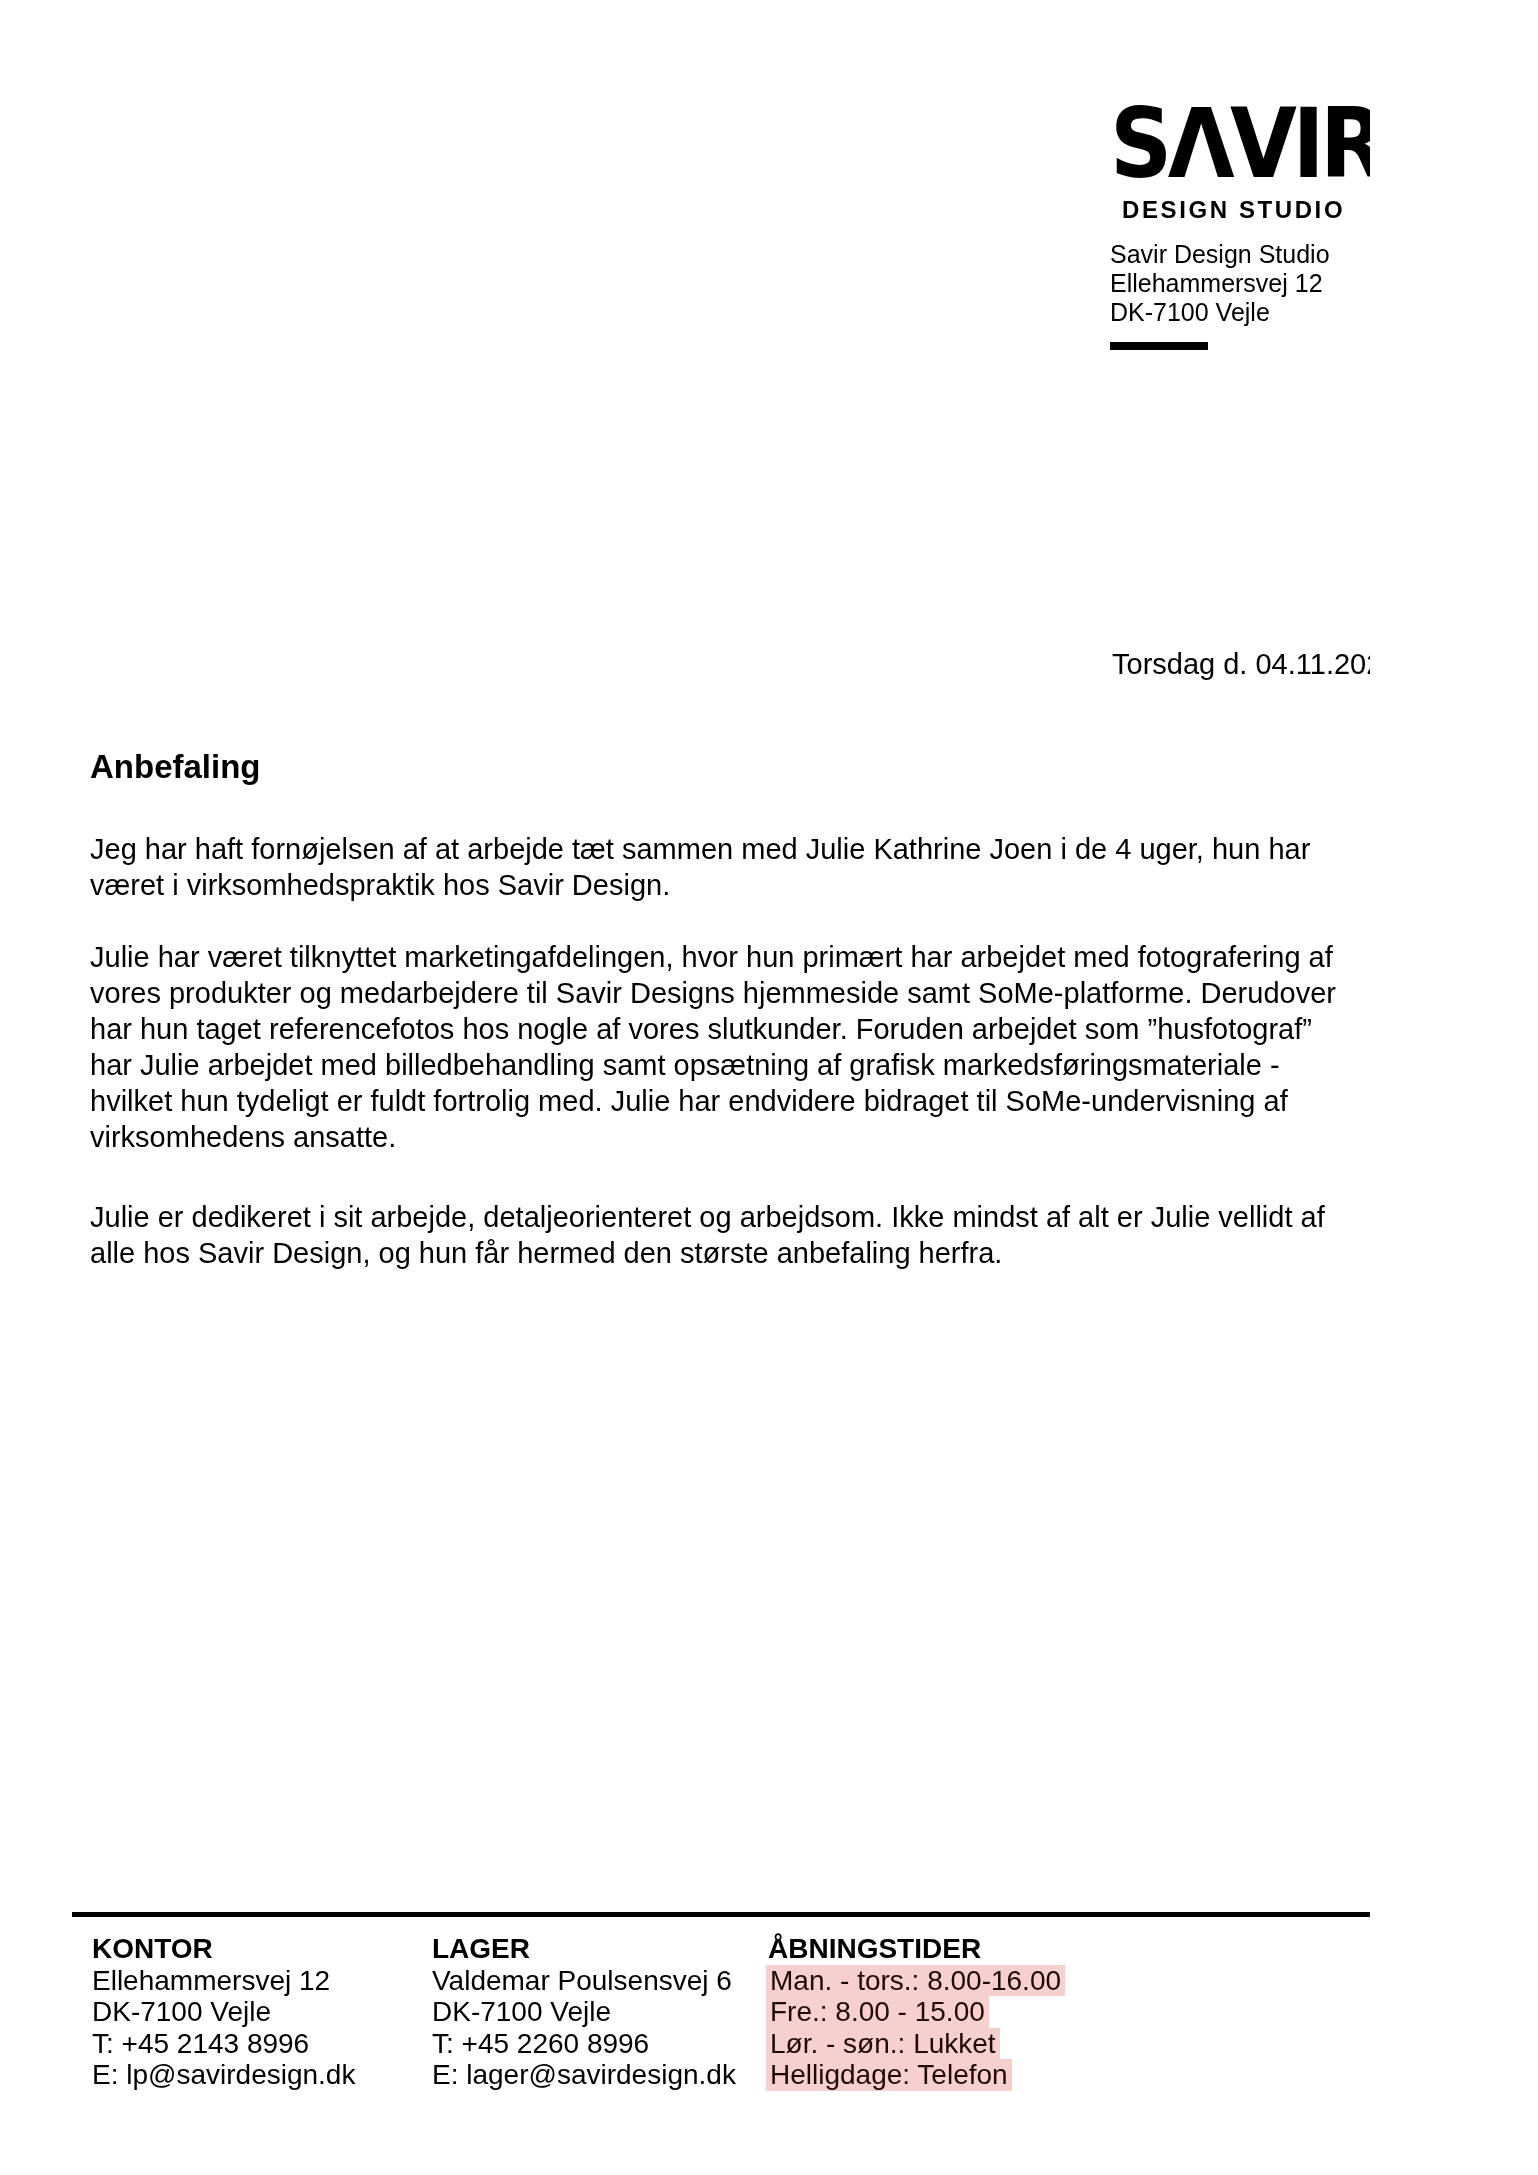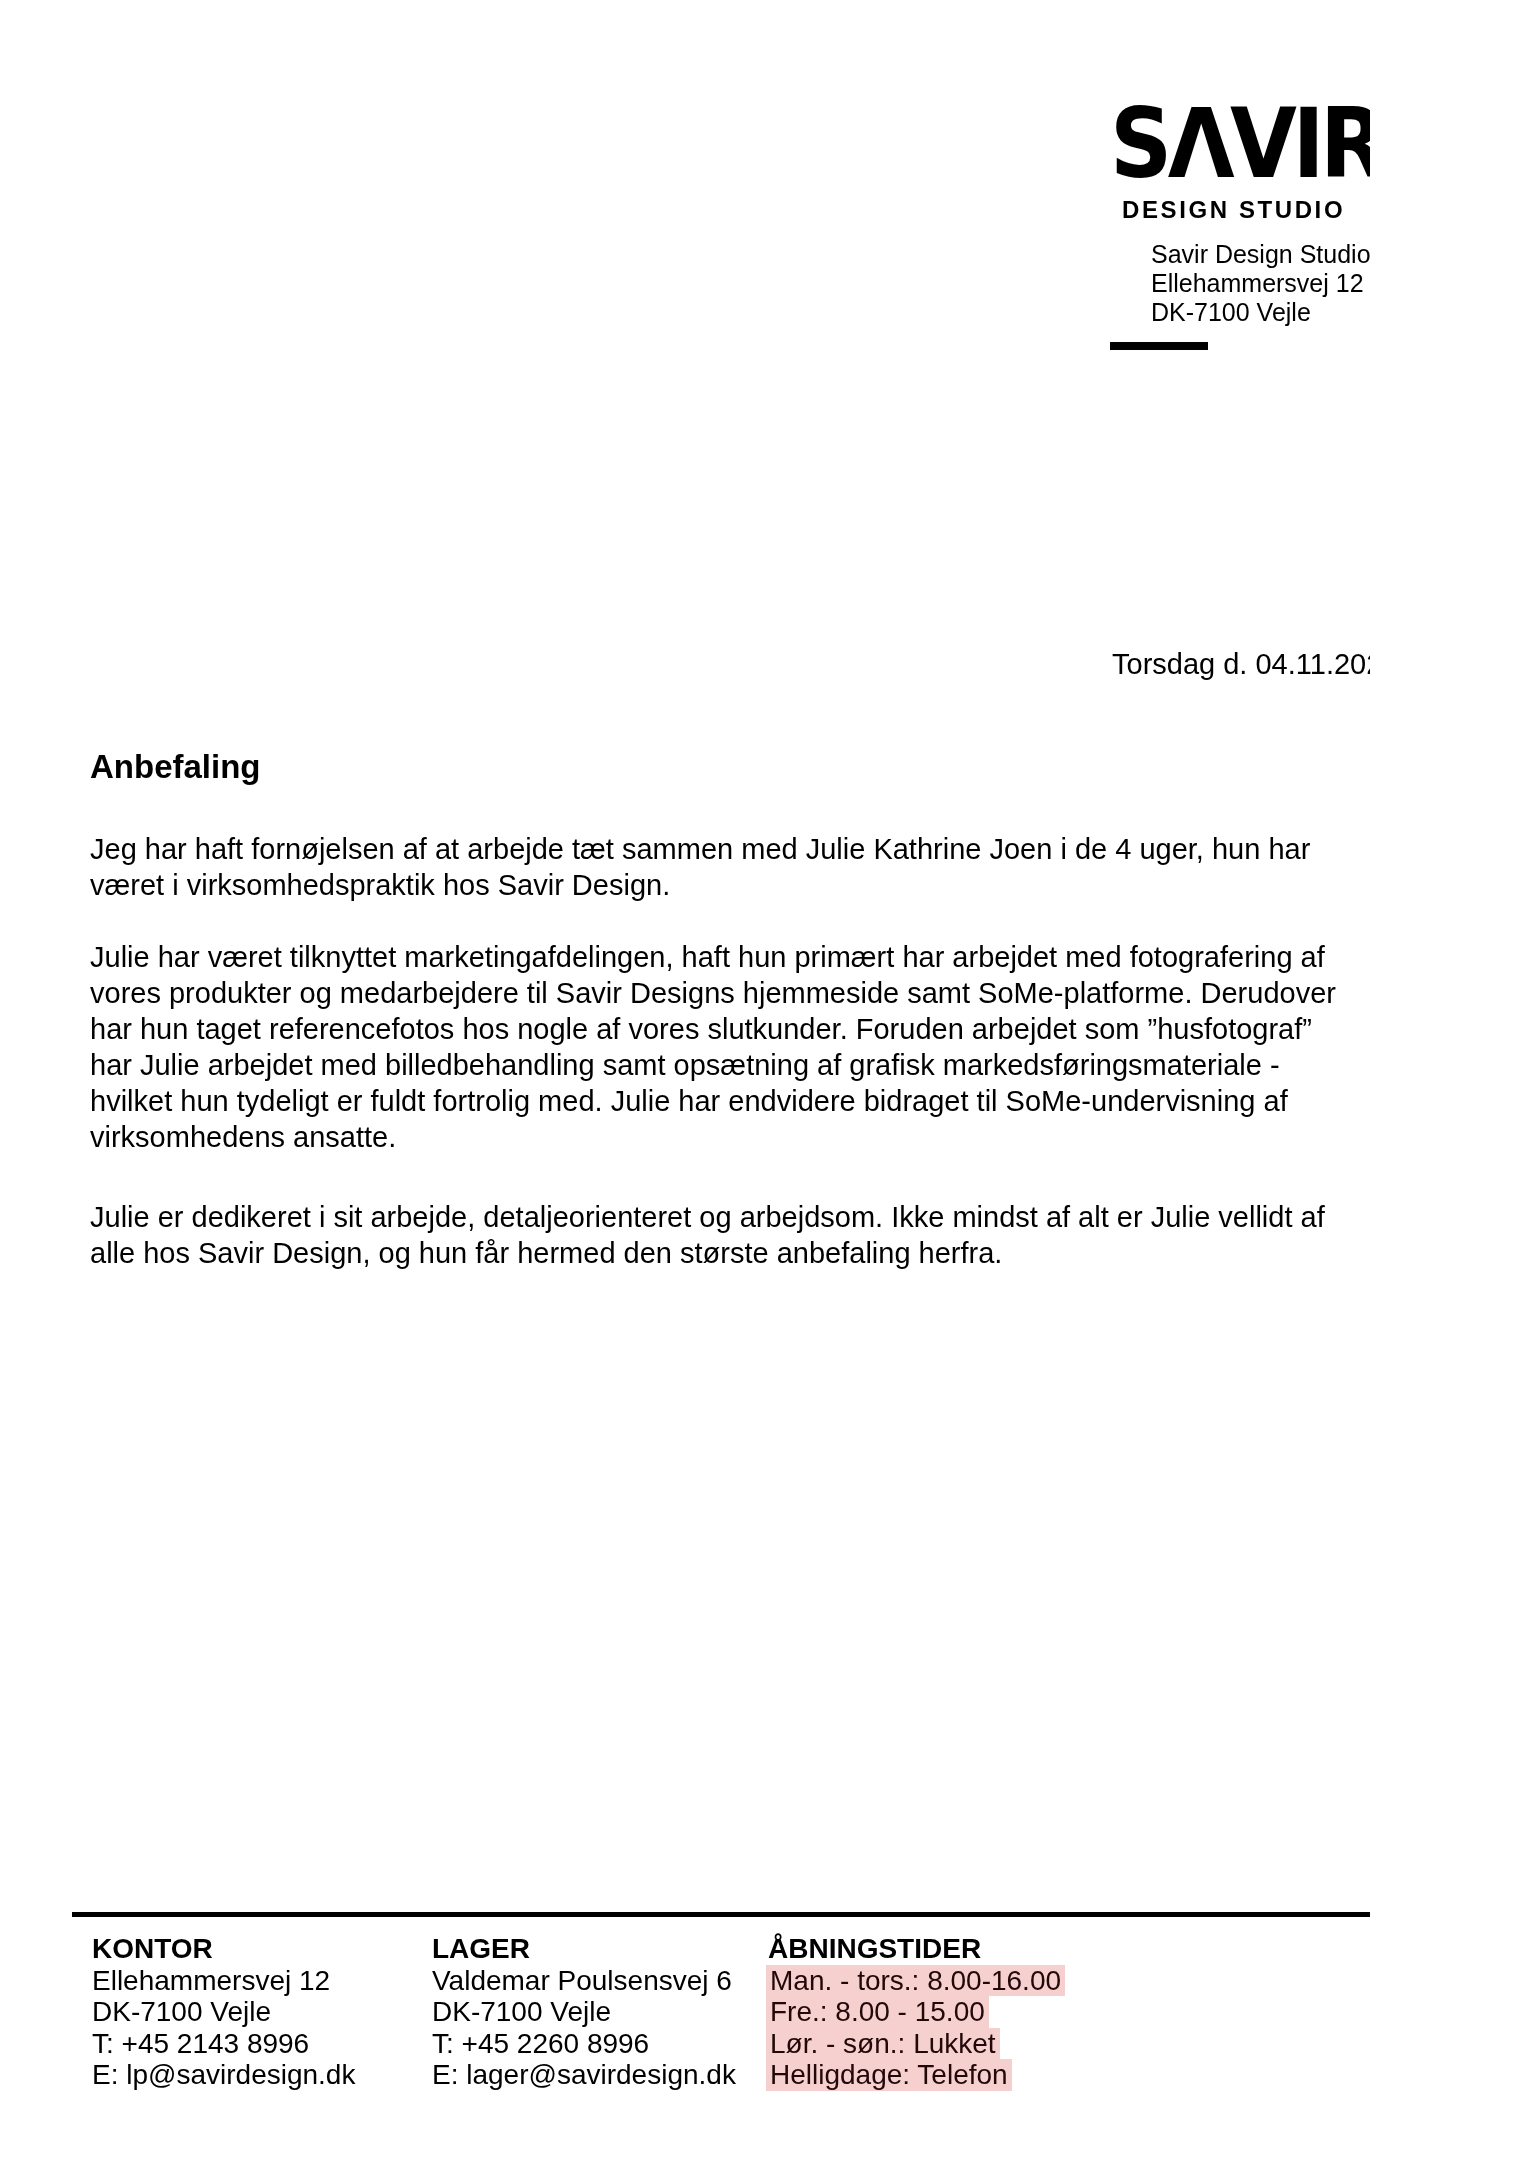--- a/index.html
+++ b/index.html
@@ -11,21 +11,21 @@
   .letterhead{position:absolute;left:1110px;top:96px;}
   .wordmark{
     font-family:"DejaVu Sans",sans-serif;font-weight:bold;font-size:96px;
     line-height:1.0;letter-spacing:-5px;transform:scaleX(.9);transform-origin:left top;
     white-space:nowrap;
   }
   .tagline{
     font-weight:bold;font-size:24px;letter-spacing:2.6px;margin:4px 0 0 12px;
     white-space:nowrap;
   }
-  .lh-address{margin-top:16px;font-size:25px;line-height:29px;margin-left:41px;}
+  .lh-address{margin-top:16px;font-size:25px;line-height:29px;}
   .lh-rule{width:98px;height:8px;background:#000;margin-top:15px;}
   
   .date-line{position:absolute;left:1112px;top:648px;font-size:29px;white-space:nowrap;}
   
   .title{position:absolute;left:90px;top:748px;font-size:33px;font-weight:bold;}
   .para{position:absolute;left:90px;}
   .bodyline{font-size:29px;line-height:36px;white-space:nowrap;}
   #p1{top:831px;}
   #p2{top:939px;}
   #p3{top:1199px;}
@@ -65,21 +65,21 @@
   <div class="date-line">Torsdag d. 04.11.2021</div>
 
   <div class="title">Anbefaling</div>
 
   <div class="para" id="p1">
     <div class="bodyline">Jeg har haft fornøjelsen af at arbejde tæt sammen med Julie Kathrine Joen i de 4 uger, hun har</div>
     <div class="bodyline">været i virksomhedspraktik hos Savir Design.</div>
   </div>
 
   <div class="para" id="p2">
-    <div class="bodyline">Julie har været tilknyttet marketingafdelingen, haft hun primært har arbejdet med fotografering af</div>
+    <div class="bodyline">Julie har været tilknyttet marketingafdelingen, hvor hun primært har arbejdet med fotografering af</div>
     <div class="bodyline">vores produkter og medarbejdere til Savir Designs hjemmeside samt SoMe-platforme. Derudover</div>
     <div class="bodyline">har hun taget referencefotos hos nogle af vores slutkunder. Foruden arbejdet som ”husfotograf”</div>
     <div class="bodyline">har Julie arbejdet med billedbehandling samt opsætning af grafisk markedsføringsmateriale -</div>
     <div class="bodyline">hvilket hun tydeligt er fuldt fortrolig med. Julie har endvidere bidraget til SoMe-undervisning af</div>
     <div class="bodyline">virksomhedens ansatte.</div>
   </div>
 
   <div class="para" id="p3">
     <div class="bodyline">Julie er dedikeret i sit arbejde, detaljeorienteret og arbejdsom. Ikke mindst af alt er Julie vellidt af</div>
     <div class="bodyline">alle hos Savir Design, og hun får hermed den største anbefaling herfra.</div>

